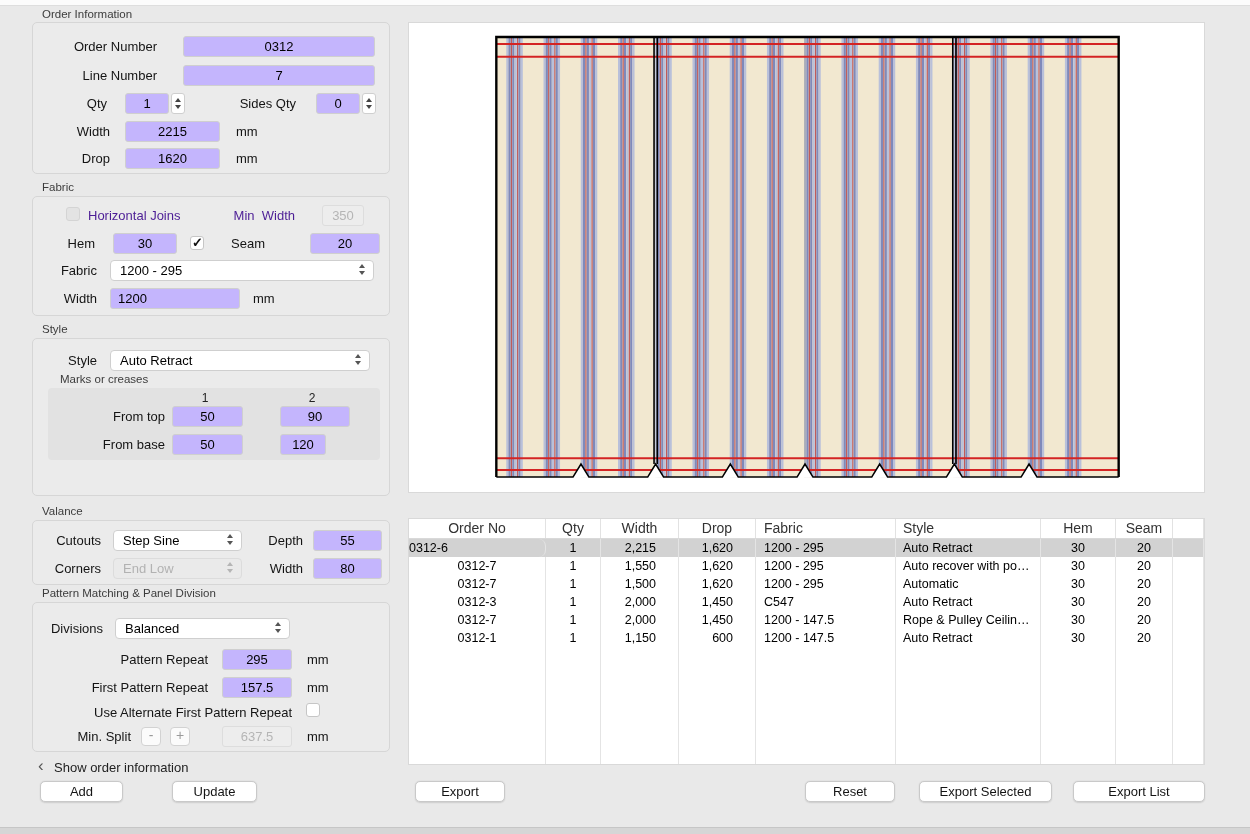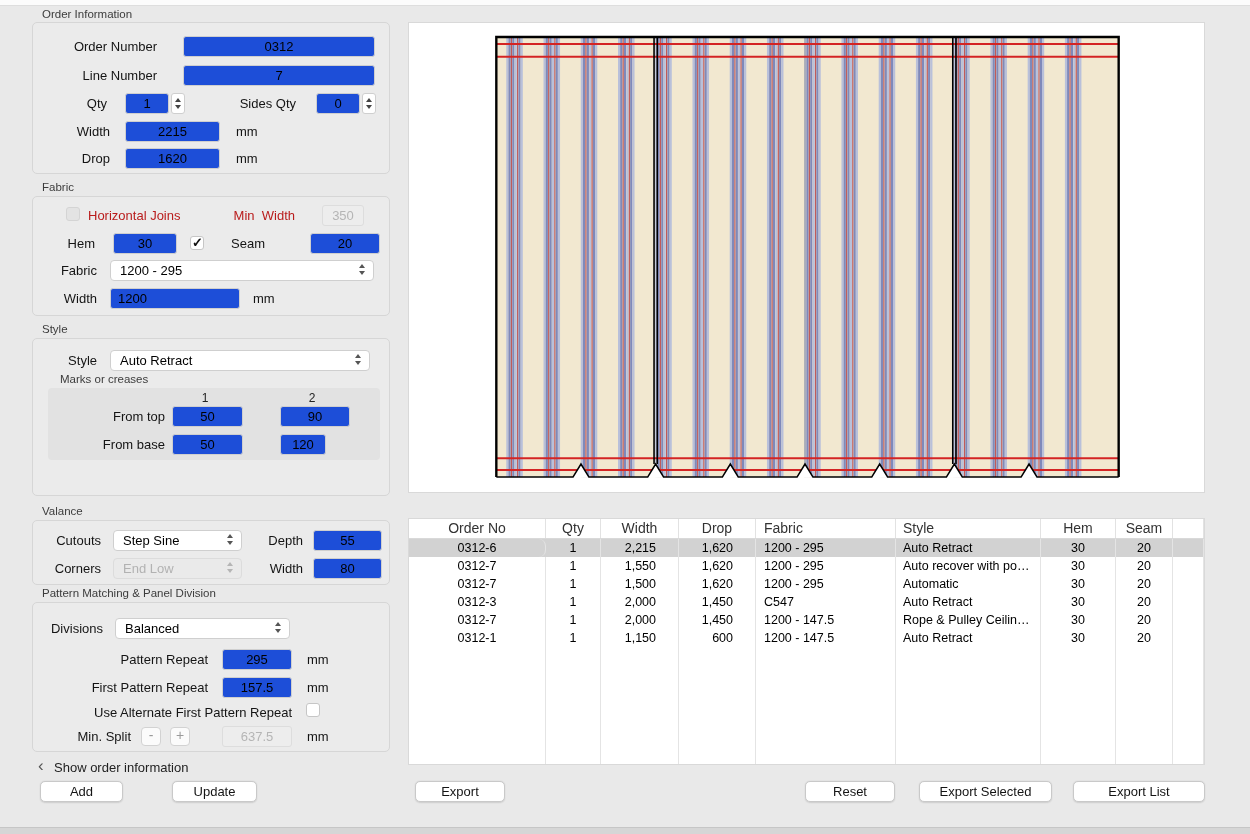--- a/index.html
+++ b/index.html
@@ -5,24 +5,24 @@
   *{margin:0;padding:0;box-sizing:border-box}
   html,body{width:1250px;height:834px;overflow:hidden}
   body{font-family:"Liberation Sans",sans-serif;background:#ffffff}
   .window{position:relative;width:1250px;height:834px;background:#e9e9e9}
   .topbar{position:absolute;top:0;left:0;right:0;height:6px;background:#fcfcfc;border-bottom:1px solid #dedede}
   .bottombar{position:absolute;bottom:0;left:0;right:0;height:7px;background:#d6d6d6;border-top:1px solid #c6c6c6}
   .caption{position:absolute;font-size:11.5px;color:#3c3c3c;white-space:pre}
   .box{position:absolute;background:#ebebeb;border:1px solid #d6d6d6;border-radius:5px}
   .innerbox{position:absolute;background:#e2e2e2;border-radius:4px}
   .lbl{position:absolute;font-size:13px;color:#141414;text-align:right;white-space:pre}
-  .lbl.gray{color:#b91c1c}
+  .lbl.gray{color:#4c1d95}
   .colhdr{position:absolute;font-size:12px;color:#222;text-align:center}
   .unit{position:absolute;font-size:13px;color:#141414}
-  .fld{position:absolute;height:21px;background:#1d4ed8;border:1px solid #cfcfcf;border-radius:3px;font-size:13px;color:#000;text-align:center;line-height:19px;overflow:hidden}
+  .fld{position:absolute;height:21px;background:#c4b5fd;border:1px solid #cfcfcf;border-radius:3px;font-size:13px;color:#000;text-align:center;line-height:19px;overflow:hidden}
   .fld.left{text-align:left;padding-left:7px}
   .fld.disabled{background:#ededed;border-color:#dddddd;color:#b5b5b5}
   .dd{position:absolute;height:21px;background:#fff;border:1px solid #cfcfcf;border-radius:4px;font-size:13px;color:#000;line-height:19px;padding-left:9px;overflow:hidden}
   .dd.disabled{background:#eaeaea;border-color:#dcdcdc;color:#b2b2b2}
   .chev{position:absolute;right:6px;top:3px;width:8px;height:14px}
   .chev i{display:block;width:0;height:0;border-left:3.5px solid transparent;border-right:3.5px solid transparent}
   .chev .up{border-bottom:4.5px solid #555;margin-bottom:3px}
   .chev .dn{border-top:4.5px solid #555}
   .dd.disabled .chev .up{border-bottom-color:#b5b5b5}
   .dd.disabled .chev .dn{border-top-color:#b5b5b5}
@@ -330,21 +330,21 @@
         <div class="th" style="width: 78px; text-align: center;">Width</div>
         <div class="th" style="width: 77px; text-align: center;">Drop</div>
         <div class="th" style="width: 140px; text-align: left; padding-left: 8px;">Fabric</div>
         <div class="th" style="width: 145px; text-align: left; padding-left: 7px;">Style</div>
         <div class="th" style="width: 75px; text-align: center;">Hem</div>
         <div class="th" style="width: 57px; text-align: center;">Seam</div>
         <div class="th" style="width: 31px; text-align: center;"></div>
       </div>
     <div id="tbl-body">
         <div class="tr selected">
-          <div class="td" style="width: 137px; text-align: center; border-radius: 7px;">0312-6</div>
+          <div class="td" style="width: 137px;  border-radius: 7px;">0312-6</div>
           <div class="td" style="width: 55px; text-align: center;">1</div>
           <div class="td" style="width: 78px; text-align: right; padding-right: 22px;">2,215</div>
           <div class="td" style="width: 77px; text-align: right; padding-right: 22px;">1,620</div>
           <div class="td" style="width: 140px; text-align: left; padding-left: 8px;">1200 - 295</div>
           <div class="td" style="width: 145px; text-align: left; padding-left: 7px;">Auto Retract</div>
           <div class="td" style="width: 75px; text-align: center;">30</div>
           <div class="td" style="width: 57px; text-align: center;">20</div>
           <div class="td" style="width: 31px; text-align: center;"></div>
         </div>
         <div class="tr">

